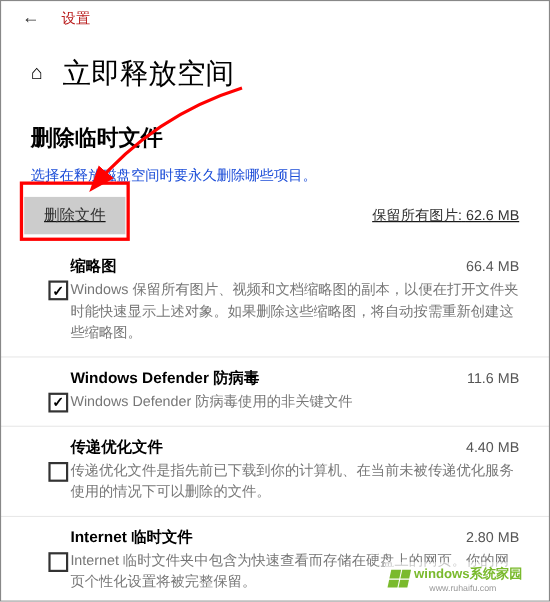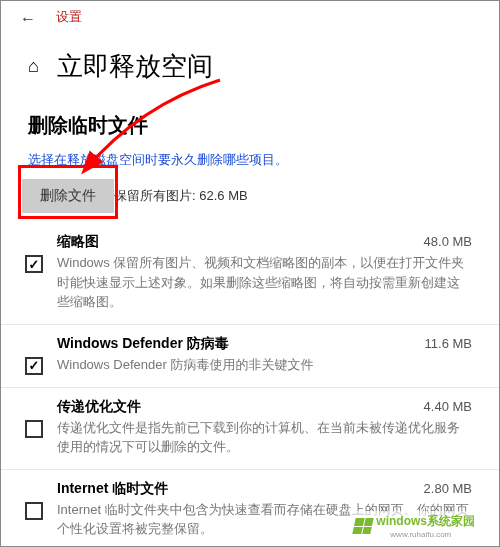--- a/index.html
+++ b/index.html
@@ -51,43 +51,45 @@
       color: #000;
     }
     .section-desc {
       font-size: 13px;
       color: #1d4ed8;
       padding: 4px 23px 10px 28px;
     }
     .action-row {
       display: flex;
       align-items: center;
+      justify-content: space-between;
       padding: 0px 28px 10px 22px;
+      text-decoration: underline;
     }
     .delete-btn {
       background: #ccc;
       border: none;
       padding: 8px 18px;
       font-size: 14px;
       color: #333;
       cursor: pointer;
       font-family: inherit;
     }
     .total-label {
       font-size: 13px;
       color: #333;
     }
     .item-list {
       padding: 0 0 0 0;
     }
     .item {
       display: flex;
-      padding: 10px 28px 12px 25px;
+      padding: 10px 28px 12px 44px;
       border-bottom: 1px solid #e8e8e8;
-      gap: 14px;
+      gap: 2px;
     }
     .checkbox-wrap {
       padding-top: 22px;
       flex-shrink: 0;
     }
     .checkbox {
       width: 18px;
       height: 18px;
       border: 2px solid #333;
       display: flex;
@@ -209,21 +211,21 @@
 </div>
 
 <div class="item-list">
     <div class="item">
       <div class="checkbox-wrap">
         <div class="checkbox checked"></div>
       </div>
       <div class="item-content">
         <div class="item-header">
           <span class="item-title">缩略图</span>
-          <span class="item-size">48.0 MB</span>
+          <span class="item-size">66.4 MB</span>
         </div>
         <div class="item-desc">Windows 保留所有图片、视频和文档缩略图的副本，以便在打开文件夹时能快速显示上述对象。如果删除这些缩略图，将自动按需重新创建这些缩略图。</div>
       </div>
     </div>
     <div class="item">
       <div class="checkbox-wrap">
         <div class="checkbox checked"></div>
       </div>
       <div class="item-content">
         <div class="item-header">

